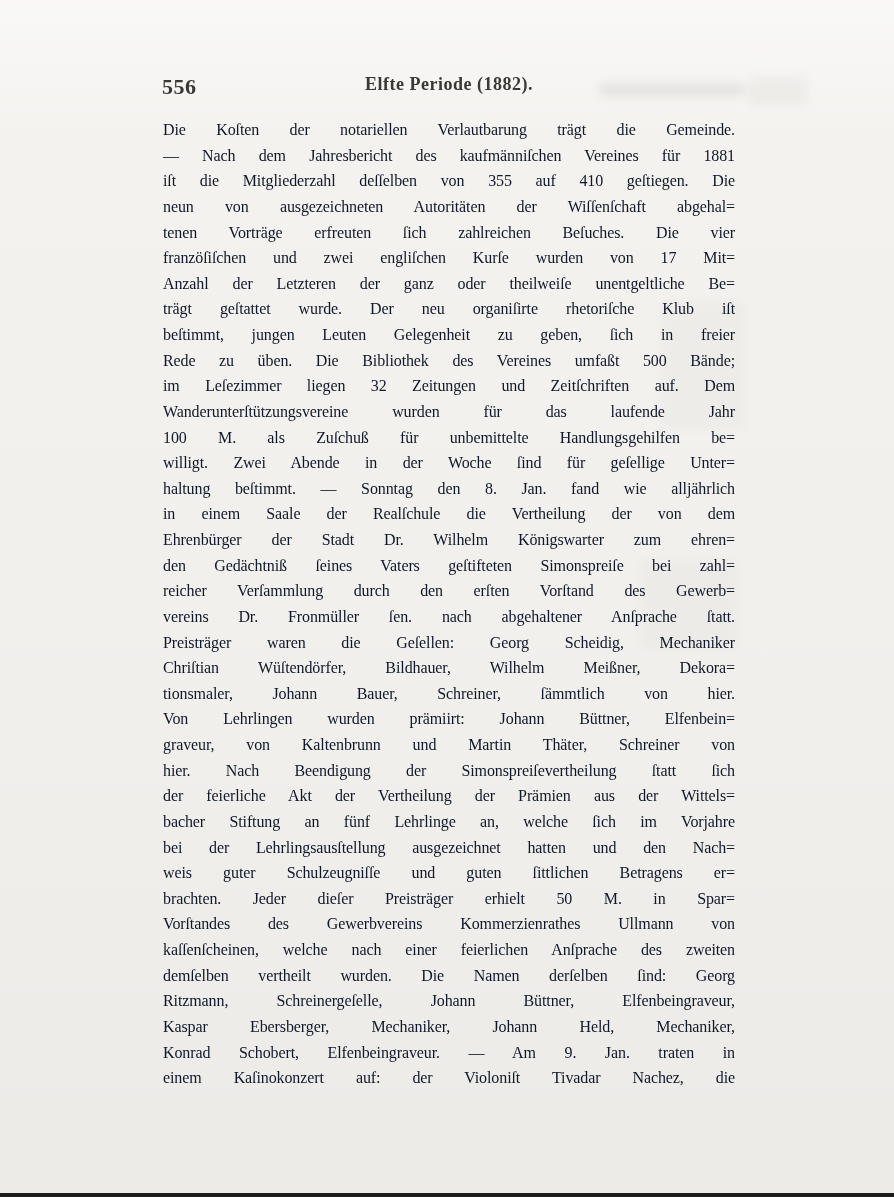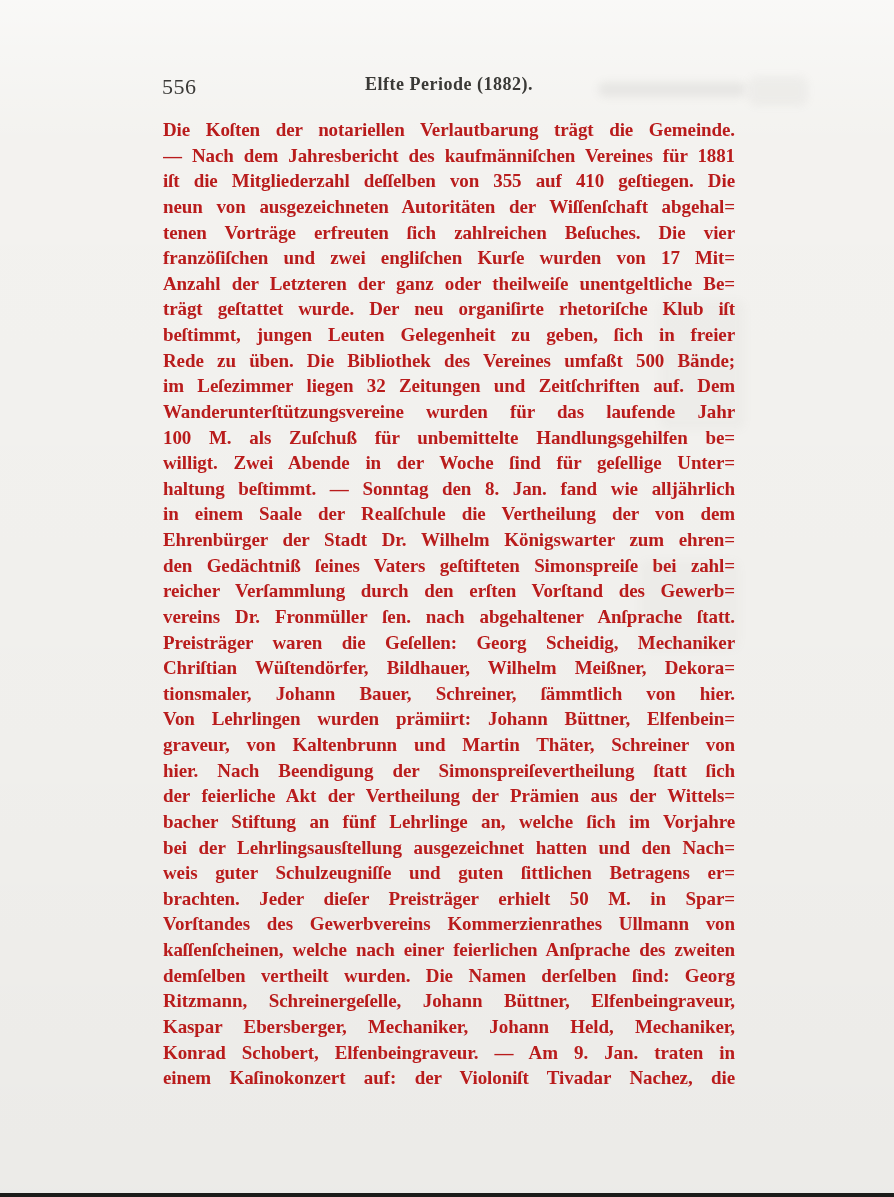--- a/index.html
+++ b/index.html
@@ -19,48 +19,48 @@
   .page::before {
     content: "";
     position: absolute; inset: 0;
     background: linear-gradient(180deg, rgba(255,255,255,0.5) 0%, rgba(255,255,255,0) 12%, rgba(0,0,0,0.012) 60%, rgba(0,0,0,0.03) 100%);
     pointer-events: none;
   }
   .pagenum {
     position: absolute;
     left: 162px; top: 74px;
     font-size: 22px; line-height: 26px;
-    font-weight: normal;
+    font-weight: bold;
     letter-spacing: 0.5px;
     color: #3a3936;
   }
   .running-header {
     position: absolute;
     left: 163px; top: 72px; width: 572px;
     text-align: center;
     font-size: 18px; line-height: 24px;
     font-weight: bold;
     letter-spacing: 0.5px;
     color: #3a3936;
   }
   .body-text {
     position: absolute;
     left: 163px; top: 117px; width: 572px;
   }
   .line {
     height: 25.64px;
     line-height: 25.64px;
-    font-size: 19px;
-    font-weight: bold;
+    font-size: 16px;
+    font-weight: normal;
     letter-spacing: -0.1px;
     text-align: justify;
     text-align-last: justify;
     white-space: normal;
     overflow: hidden;
-    color: #b91c1c;
+    color: #0f172a;
   }
   
   .smudge {
     position: absolute;
     background: #8a8a86;
     border-radius: 8px;
     filter: blur(4px);
     pointer-events: none;
   }
   .smudge.s1 { left: 598px; top: 82px;  width: 148px; height: 15px; opacity: 0.13; }

